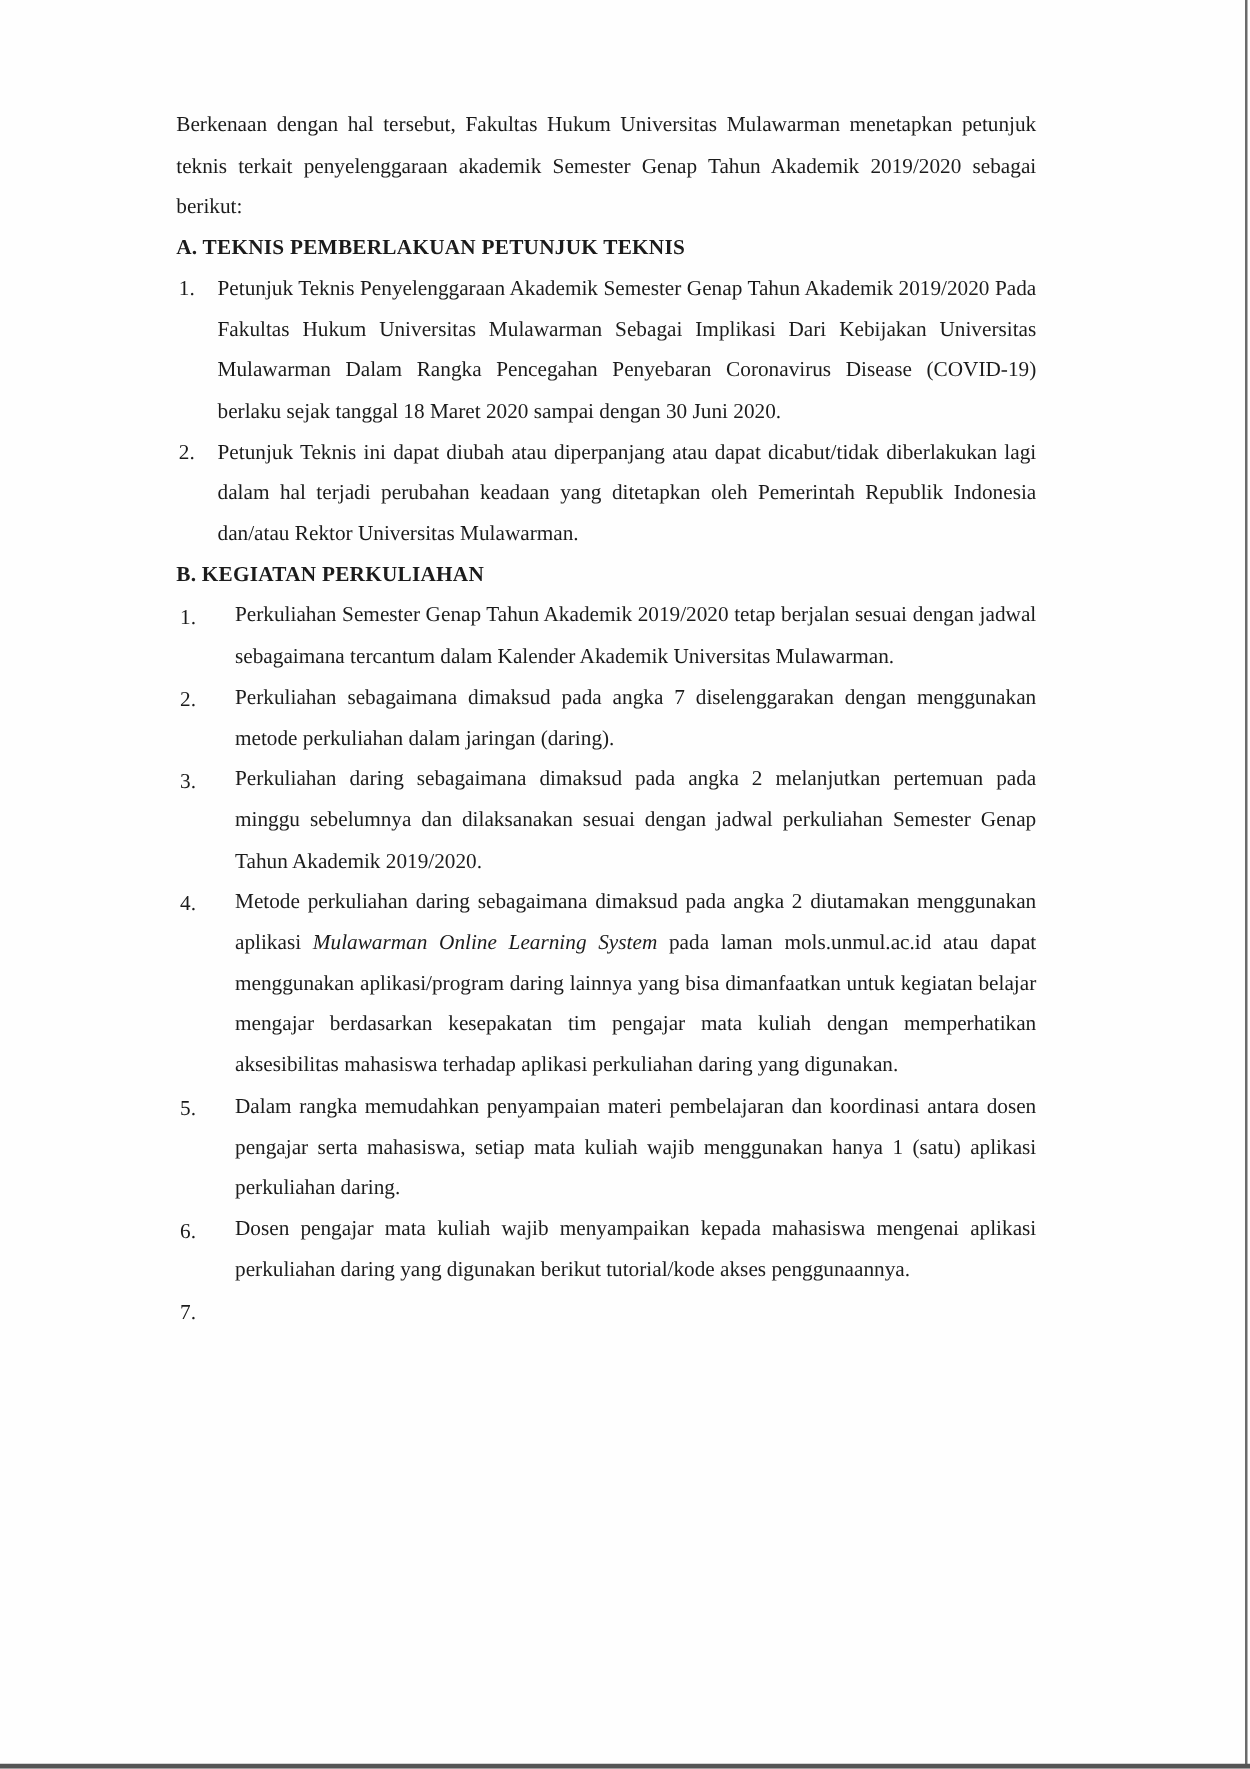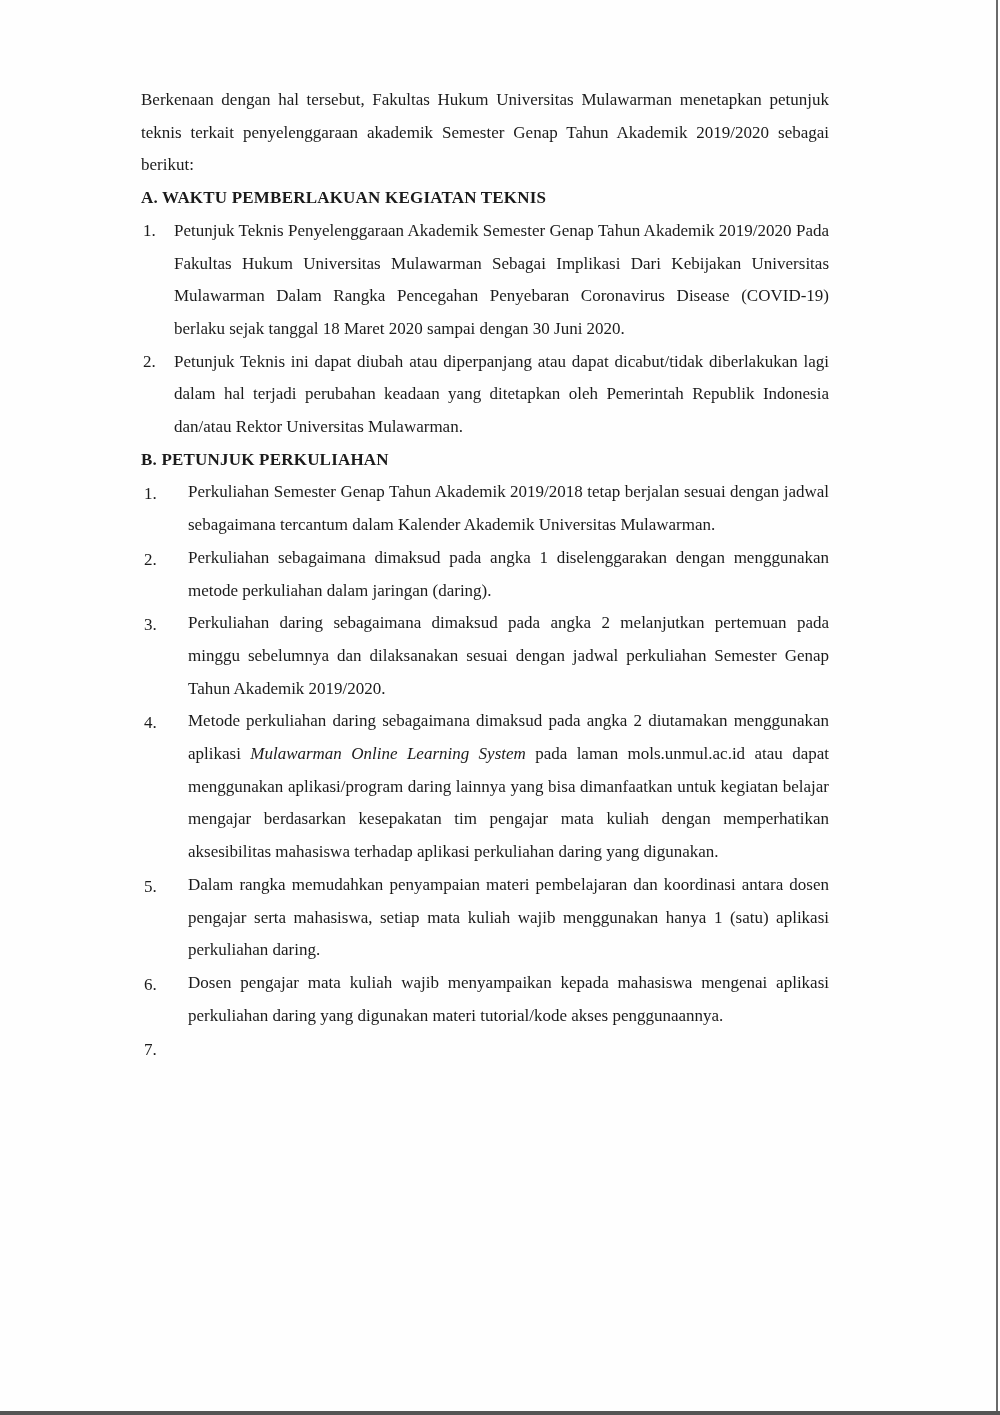--- a/index.html
+++ b/index.html
@@ -30,55 +30,55 @@
 <body>
 
 <div class="page">
   <div class="edge-right"></div>
   <div class="edge-bottom"></div>
 
   <div class="content">
     <p class="para">Berkenaan dengan hal tersebut, Fakultas Hukum Universitas Mulawarman menetapkan petunjuk teknis terkait penyelenggaraan akademik Semester Genap Tahun Akademik 2019/2020 sebagai berikut:</p>
 
     <div class="sec-a">
-      <p class="heading">A. WAKTU PEMBERLAKUAN KEGIATAN TEKNIS</p>
+      <p class="heading">A. TEKNIS PEMBERLAKUAN PETUNJUK TEKNIS</p>
       <div class="item">
         <span class="num">1.</span>
         <span>Petunjuk Teknis Penyelenggaraan Akademik Semester Genap Tahun Akademik 2019/2020 Pada Fakultas Hukum Universitas Mulawarman Sebagai Implikasi Dari Kebijakan Universitas Mulawarman Dalam Rangka Pencegahan Penyebaran Coronavirus Disease (COVID-19) berlaku sejak tanggal 18 Maret 2020 sampai dengan 30 Juni 2020.</span>
       </div>
       <div class="item">
         <span class="num">2.</span>
         <span>Petunjuk Teknis ini dapat diubah atau diperpanjang atau dapat dicabut/tidak diberlakukan lagi dalam hal terjadi perubahan keadaan yang ditetapkan oleh Pemerintah Republik Indonesia dan/atau Rektor Universitas Mulawarman.</span>
       </div>
     </div>
 
     <div class="sec-b">
-      <p class="heading">B. PETUNJUK PERKULIAHAN</p>
+      <p class="heading">B. KEGIATAN PERKULIAHAN</p>
       <div class="item">
         <span class="num">1.</span>
-        <span>Perkuliahan Semester Genap Tahun Akademik 2019/2018 tetap berjalan sesuai dengan jadwal sebagaimana tercantum dalam Kalender Akademik Universitas Mulawarman.</span>
+        <span>Perkuliahan Semester Genap Tahun Akademik 2019/2020 tetap berjalan sesuai dengan jadwal sebagaimana tercantum dalam Kalender Akademik Universitas Mulawarman.</span>
       </div>
       <div class="item">
         <span class="num">2.</span>
-        <span>Perkuliahan sebagaimana dimaksud pada angka 1 diselenggarakan dengan menggunakan metode perkuliahan dalam jaringan (daring).</span>
+        <span>Perkuliahan sebagaimana dimaksud pada angka 7 diselenggarakan dengan menggunakan metode perkuliahan dalam jaringan (daring).</span>
       </div>
       <div class="item">
         <span class="num">3.</span>
         <span>Perkuliahan daring sebagaimana dimaksud pada angka 2 melanjutkan pertemuan pada minggu sebelumnya dan dilaksanakan sesuai dengan jadwal perkuliahan Semester Genap Tahun Akademik 2019/2020.</span>
       </div>
       <div class="item">
         <span class="num">4.</span>
         <span>Metode perkuliahan daring sebagaimana dimaksud pada angka 2 diutamakan menggunakan aplikasi </span><em>Mulawarman Online Learning System</em><span> pada laman mols.unmul.ac.id atau dapat menggunakan aplikasi/program daring lainnya yang bisa dimanfaatkan untuk kegiatan belajar mengajar berdasarkan kesepakatan tim pengajar mata kuliah dengan memperhatikan aksesibilitas mahasiswa terhadap aplikasi perkuliahan daring yang digunakan.</span>
       </div>
       <div class="item">
         <span class="num">5.</span>
         <span>Dalam rangka memudahkan penyampaian materi pembelajaran dan koordinasi antara dosen pengajar serta mahasiswa, setiap mata kuliah wajib menggunakan hanya 1 (satu) aplikasi perkuliahan daring.</span>
       </div>
       <div class="item">
         <span class="num">6.</span>
-        <span>Dosen pengajar mata kuliah wajib menyampaikan kepada mahasiswa mengenai aplikasi perkuliahan daring yang digunakan materi tutorial/kode akses penggunaannya.</span>
+        <span>Dosen pengajar mata kuliah wajib menyampaikan kepada mahasiswa mengenai aplikasi perkuliahan daring yang digunakan berikut tutorial/kode akses penggunaannya.</span>
       </div>
       <div class="item">
         <span class="num">7.</span>
       </div>
     </div>
   </div>
 </div>
 
 </body></html>

